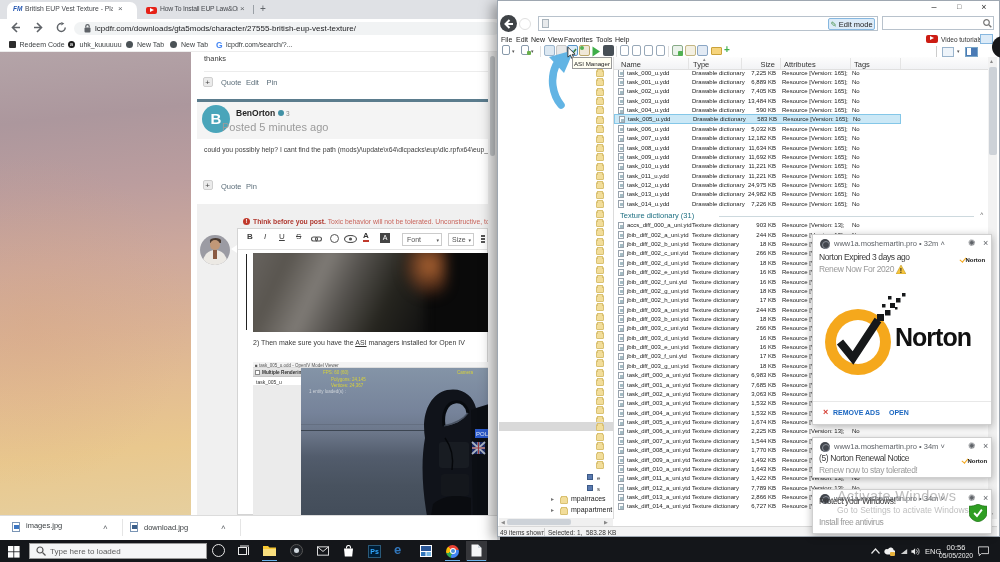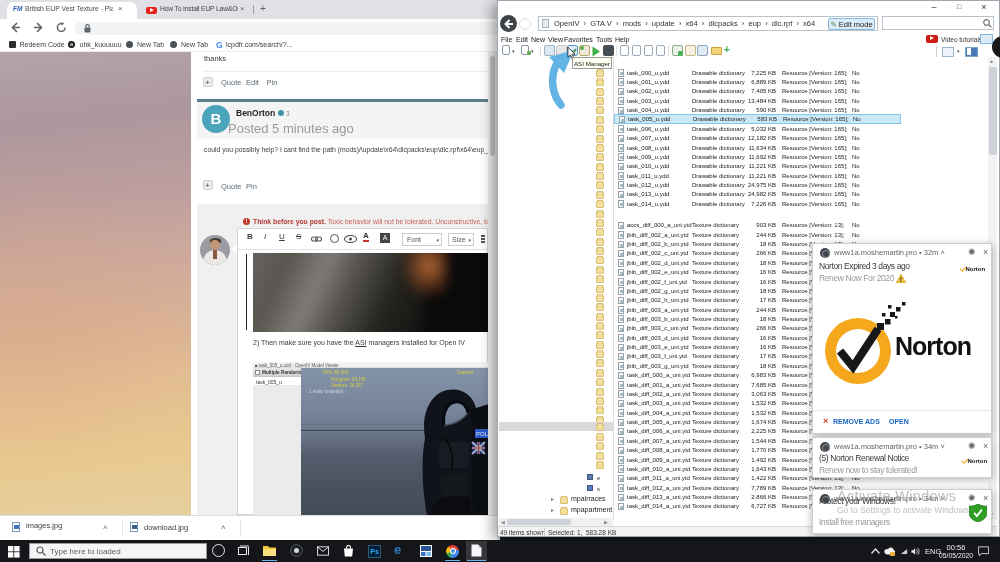--- a/index.html
+++ b/index.html
@@ -103,20 +103,21 @@
       </svg>
   <svg class="abs" style="left:56px;top:22px" width="11" height="11" viewBox="0 0 11 11">
         <path d="M9.2 5.5 A3.9 3.9 0 1 1 5.3 1.6" stroke="#5f6368" stroke-width="1.5" fill="none"></path>
         <path d="M5.3 0 L8.3 1.6 L5.3 3.4 Z" fill="#5f6368"></path>
       </svg>
   <div id="urlbar"></div>
   <svg class="abs" style="left:84px;top:24px" width="7" height="9" viewBox="0 0 7 9">
         <rect x="0.5" y="3.5" width="6" height="5" rx="1" fill="#5f6368"></rect>
         <path d="M1.8 3.5 V2.3 a1.7 1.7 0 0 1 3.4 0 V3.5" stroke="#5f6368" stroke-width="1.2" fill="none"></path>
       </svg>
+  <span class="abs" style="left:95px;top:23.5px;font-size:8px;color:#202124;white-space:nowrap">lcpdfr.com/downloads/gta5mods/character/27555-british-eup-vest-texture/</span>
   <div id="bookbar"></div>
   <span class="abs" style="left:9px;top:41px;width:7px;height:7px;background:#2d2d2d;border-radius:1px"></span>
   <span class="bk" style="left:19.5px;top:40.5px">Redeem Code</span>
   <span class="abs" style="left:68px;top:41px;width:7px;height:7px;background:#1b1b1b;border-radius:50%;color:#fff;font-size:6px;text-align:center;line-height:7px">a</span>
   <span class="bk" style="left:79.5px;top:40.5px">uhk_kuuuuuu</span>
   <span class="abs" style="left:126px;top:41px;width:7px;height:7px;background:#4b5256;border-radius:50%"></span>
   <span class="bk" style="left:137px;top:40.5px">New Tab</span>
   <span class="abs" style="left:170px;top:41px;width:7px;height:7px;background:#4b5256;border-radius:50%"></span>
   <span class="bk" style="left:181px;top:40.5px">New Tab</span>
   <span class="abs" style="left:216px;top:39.5px;font-size:8.5px;font-weight:bold;color:#4285f4">G</span>
@@ -130,21 +131,21 @@
     <span class="plusbox" style="left:202.5px;top:25px">+</span>
     <span class="abs flink" style="left:221px;top:26px;font-size:7.5px">Quote</span>
     <span class="abs flink" style="left:246px;top:26px;font-size:7.5px">Edit</span>
     <span class="abs flink" style="left:266.5px;top:26px;font-size:7.5px">Pin</span>
     <div class="abs" style="left:197px;top:47px;width:291px;height:2.5px;background:#5b7c8d"></div>
     <div class="abs" style="left:197px;top:49.5px;width:291px;height:37px;background:#f4f4f4"></div>
     <div class="abs" style="left:202px;top:53px;width:28px;height:28px;border-radius:50%;background:#4aa5ba;color:#fff;font-size:15px;font-weight:bold;text-align:center;line-height:28px">B</div>
     <span class="abs" style="left:236px;top:56px;font-size:8.5px;font-weight:bold;color:#252525">BenOrton</span>
     <span class="abs" style="left:278px;top:58px;width:6px;height:6px;border-radius:50%;background:#4191a5"></span>
     <span class="abs" style="left:286px;top:57.5px;font-size:6.5px;color:#888">3</span>
-    <span class="abs" style="left:228px;top:69px;font-size:13px;color:#9b9b9b">Posted 5 minutes ago</span>
+    <span class="abs" style="left:222px;top:69px;font-size:11px;color:#9b9b9b">Posted 5 minutes ago</span>
     <span class="abs" style="left:204px;top:94px;font-size:6.8px;color:#3d3d3d;white-space:nowrap">could you possibly help? I cant find the path (mods)/\update\x64\dlcpacks\eup\dlc.rpf\x64\eup_com</span>
     <span class="plusbox" style="left:202.5px;top:128px">+</span>
     <span class="abs flink" style="left:221px;top:129.5px;font-size:7.5px">Quote</span>
     <span class="abs flink" style="left:246px;top:129.5px;font-size:7.5px">Pin</span>
     <div id="replybg"></div>
     <span class="abs" style="left:243px;top:166px;width:7px;height:7px;background:#c0392b;border-radius:50%;color:#fff;font-size:6px;font-weight:bold;text-align:center;line-height:7px">!</span>
     <span class="abs" style="left:253px;top:166px;font-size:6.8px;color:#b03a31;white-space:nowrap"><b>Think before you post.</b> <span style="color:#c9655c">Toxic behavior will not be tolerated. Unconstructive, toxic or unnece</span></span>
     <div class="abs" style="left:200px;top:183px;width:30px;height:30px;border-radius:50%;overflow:hidden;background:#9b9ba3">
       <div class="abs" style="left:9.5px;top:3px;width:11px;height:5px;border-radius:50% 50% 0 0;background:#4a3a30"></div>
       <div class="abs" style="left:10px;top:5px;width:10px;height:10px;border-radius:50%;background:#c29877"></div>
@@ -236,21 +237,20 @@
   <span class="capbtn" style="left:431px">–</span>
   <span class="capbtn" style="left:456px;font-size:7px">□</span>
   <span class="capbtn" style="left:481px">×</span>
   <div class="abs" style="left:2px;top:14px;width:17px;height:17px;border-radius:50%;background:#3f4347"></div>
   <svg class="abs" style="left:5px;top:18px" width="11" height="10" viewBox="0 0 11 10">
           <path d="M6.5 1 L2.5 5 L6.5 9 M2.5 5 H10" stroke="#fff" stroke-width="2" fill="none"></path>
         </svg>
   <div class="abs" style="left:21px;top:17px;width:12px;height:12px;border-radius:50%;border:1px solid #e0e0e0"></div>
   <div id="crumbbar"></div>
   <span class="abs" style="left:44px;top:17.5px;width:7px;height:9px;background:#e8eaec;border:1px solid #aab4bc"></span>
-  <span class="crumb abs" style="left:56px;top:18px">OpenIV&nbsp;&nbsp;›&nbsp;&nbsp;GTA V&nbsp;&nbsp;›&nbsp;&nbsp;mods&nbsp;&nbsp;›&nbsp;&nbsp;update&nbsp;&nbsp;›&nbsp;&nbsp;x64&nbsp;&nbsp;›&nbsp;&nbsp;dlcpacks&nbsp;&nbsp;›&nbsp;&nbsp;eup&nbsp;&nbsp;›&nbsp;&nbsp;dlc.rpf&nbsp;&nbsp;›&nbsp;&nbsp;x64</span>
   <div id="editmode"><span style="color:#3c8a3c">✎</span> Edit mode</div>
   <div id="oivsearch"></div>
   <svg class="abs" style="left:485px;top:18px" width="9" height="9" viewBox="0 0 9 9">
           <circle cx="3.5" cy="3.5" r="2.8" stroke="#777" stroke-width="1.2" fill="none"></circle>
           <path d="M5.8 5.8 L8.3 8.3" stroke="#777" stroke-width="1.4"></path>
         </svg>
   <span class="menu" style="left:3px">File</span>
         <span class="menu" style="left:18px">Edit</span>
   <span class="menu" style="left:33px">New</span>
         <span class="menu" style="left:50px">View</span>
@@ -468,20 +468,25 @@
             <span class="ftag">No</span>
           </div>
 <div class="frow" style="top:142.7px">
             <span class="ficon"></span>
             <span class="fname">task_014_u.ydd</span>
             <span class="ftype">Drawable dictionary</span>
             <span class="fsize">7,226 KB</span>
             <span class="fattr">Resource [Version: 165];</span>
             <span class="ftag">No</span>
           </div>
+<div class="fgroup" style="top:152.0px">
+            <span class="fgtxt">Texture dictionary (31)</span>
+            <span class="fgline"></span>
+            <span class="fgcol">˄</span>
+          </div>
 <div class="frow" style="top:164.2px">
             <span class="ficon"></span>
             <span class="fname">accs_diff_000_a_uni.ytd</span>
             <span class="ftype">Texture dictionary</span>
             <span class="fsize">903 KB</span>
             <span class="fattr">Resource [Version: 13];</span>
             <span class="ftag">No</span>
           </div>
 <div class="frow" style="top:173.6px">
             <span class="ficon"></span>
@@ -717,20 +722,33 @@
           </div>
 <div class="frow" style="top:445.3px">
             <span class="ficon"></span>
             <span class="fname">task_diff_014_a_uni.ytd</span>
             <span class="ftype">Texture dictionary</span>
             <span class="fsize">6,727 KB</span>
             <span class="fattr">Resource [Version: 13];</span>
             <span class="ftag">No</span>
           </div>
         </div>
+  <div id="fhead">
+<span class="fh" style="left:7px">Name</span>
+<span style="position:absolute;left:88px;top:0px;font-size:4.5px;color:#888">▲</span>
+<span class="fh" style="left:79px">Type</span>
+<span class="fh" style="left:137px;width:24px;text-align:right">Size</span>
+<span class="fh" style="left:170px">Attributes</span>
+<span class="fh" style="left:240px">Tags</span>
+<span class="fhd" style="left:74px"></span>
+          <span class="fhd" style="left:127px"></span>
+<span class="fhd" style="left:166px"></span>
+          <span class="fhd" style="left:236px"></span>
+<span class="fhd" style="left:286px"></span>
+</div>
   <div id="vscroll"></div>
   <span class="abs" style="left:491px;top:57px;font-size:5px;color:#888">▲</span>
   <span class="abs" style="left:491px;top:510px;font-size:5px;color:#888">▼</span>
   <div class="abs" style="left:490.5px;top:66px;width:8px;height:88px;background:#cdd2d8;border-radius:2px"></div>
 
   <div class="abs" style="left:1px;top:517px;width:114px;height:8px;background:#f0f0f0"></div>
   <span class="abs" style="left:3px;top:517.5px;font-size:5px;color:#888">◀</span>
   <span class="abs" style="left:106px;top:517.5px;font-size:5px;color:#888">▶</span>
   <div class="abs" style="left:9px;top:518px;width:64px;height:6px;background:#cdd2d8;border-radius:2px"></div>
   <div id="statusbar">
@@ -817,21 +835,21 @@
       <path d="M0.5 3.5 H2.5 L5 1 V9 L2.5 6.5 H0.5 Z" fill="#e8e8e8"></path>
       <path d="M6.5 2.5 A3.5 3.5 0 0 1 6.5 7.5 M8 0.8 A5.5 5.5 0 0 1 8 9.2" stroke="#e8e8e8" stroke-width="1" fill="none"></path>
     </svg>
 <span class="tray" style="left:925px;top:547px;font-size:7.5px">ENG</span>
 <span class="tray" style="left:944px;top:543px;width:24px;text-align:center;font-size:7.5px">00:56</span>
 <span class="tray" style="left:938px;top:552px;width:36px;text-align:center;font-size:6.8px">05/05/2020</span>
 <svg class="abs" style="left:978px;top:546px" width="11" height="11" viewBox="0 0 13 12">
       <path d="M0.5 0.5 H12.5 V8.5 H4 L1.5 11 V8.5 H0.5 Z" fill="none" stroke="#e8e8e8" stroke-width="1"></path>
     </svg>
 
-<div class="popup" id="pop1" style="top:243px;height:191px">
+<div class="popup" id="pop1" style="top:234px;height:191px">
   <div class="phead">
         <div class="pglobe"></div>
         <span class="purl">www1a.moshemartin.pro • 32m ˄</span>
   <span class="pgear">✺</span>
         <span class="pclose">×</span>
       </div>
   <span class="ptitle" style="top:17px">Norton Expired 3 days ago</span>
   <span class="psub" style="top:29px">Renew Now For 2020</span>
   <svg class="abs" style="left:83px;top:30px" width="10" height="9" viewBox="0 0 10 9">
         <path d="M5 0 L10 9 L0 9 Z" fill="#f6c53d" stroke="#b8901e" stroke-width=".5"></path>
@@ -873,21 +891,21 @@
 </div>
 
 <div class="popup" id="pop3" style="top:489px;height:45px">
   <div class="phead">
         <div class="pglobe"></div>
         <span class="purl">www1a.moshemartin.pro • 34m ˅</span>
   <span class="pgear">✺</span>
         <span class="pclose">×</span>
       </div>
   <span class="ptitle" style="top:6px">Protect your Windows!</span>
-  <span class="psub" style="top:27px">Install free managers</span>
+  <span class="psub" style="top:27px">Install free antivirus</span>
   <svg class="abs" style="left:156px;top:14px" width="18" height="18" viewBox="0 0 21 21">
     <path d="M10.5 0 C14 2 17.5 2.6 21 2.6 L21 10 C21 16 16 19.5 10.5 21 C5 19.5 0 16 0 10 L0 2.6 C3.5 2.6 7 2 10.5 0 Z" fill="#2f9e23" stroke="#1c6e14" stroke-width=".8"></path>
     <path d="M6 10.5 L9.3 14 L15 6.5" stroke="#fff" stroke-width="2.2" fill="none"></path>
   </svg>
 </div>
 <span class="abs" style="left:837px;top:488px;font-size:14.5px;letter-spacing:0.3px;color:rgba(125,125,125,.5)">Activate Windows</span>
 <span class="abs" style="left:837px;top:505px;font-size:8.5px;color:rgba(125,125,125,.5)">Go to Settings to activate Windows.</span>
 <div class="abs" style="left:992px;top:36px;width:22px;height:22px;border-radius:50%;background:#17181a"></div>
 
 </div>

